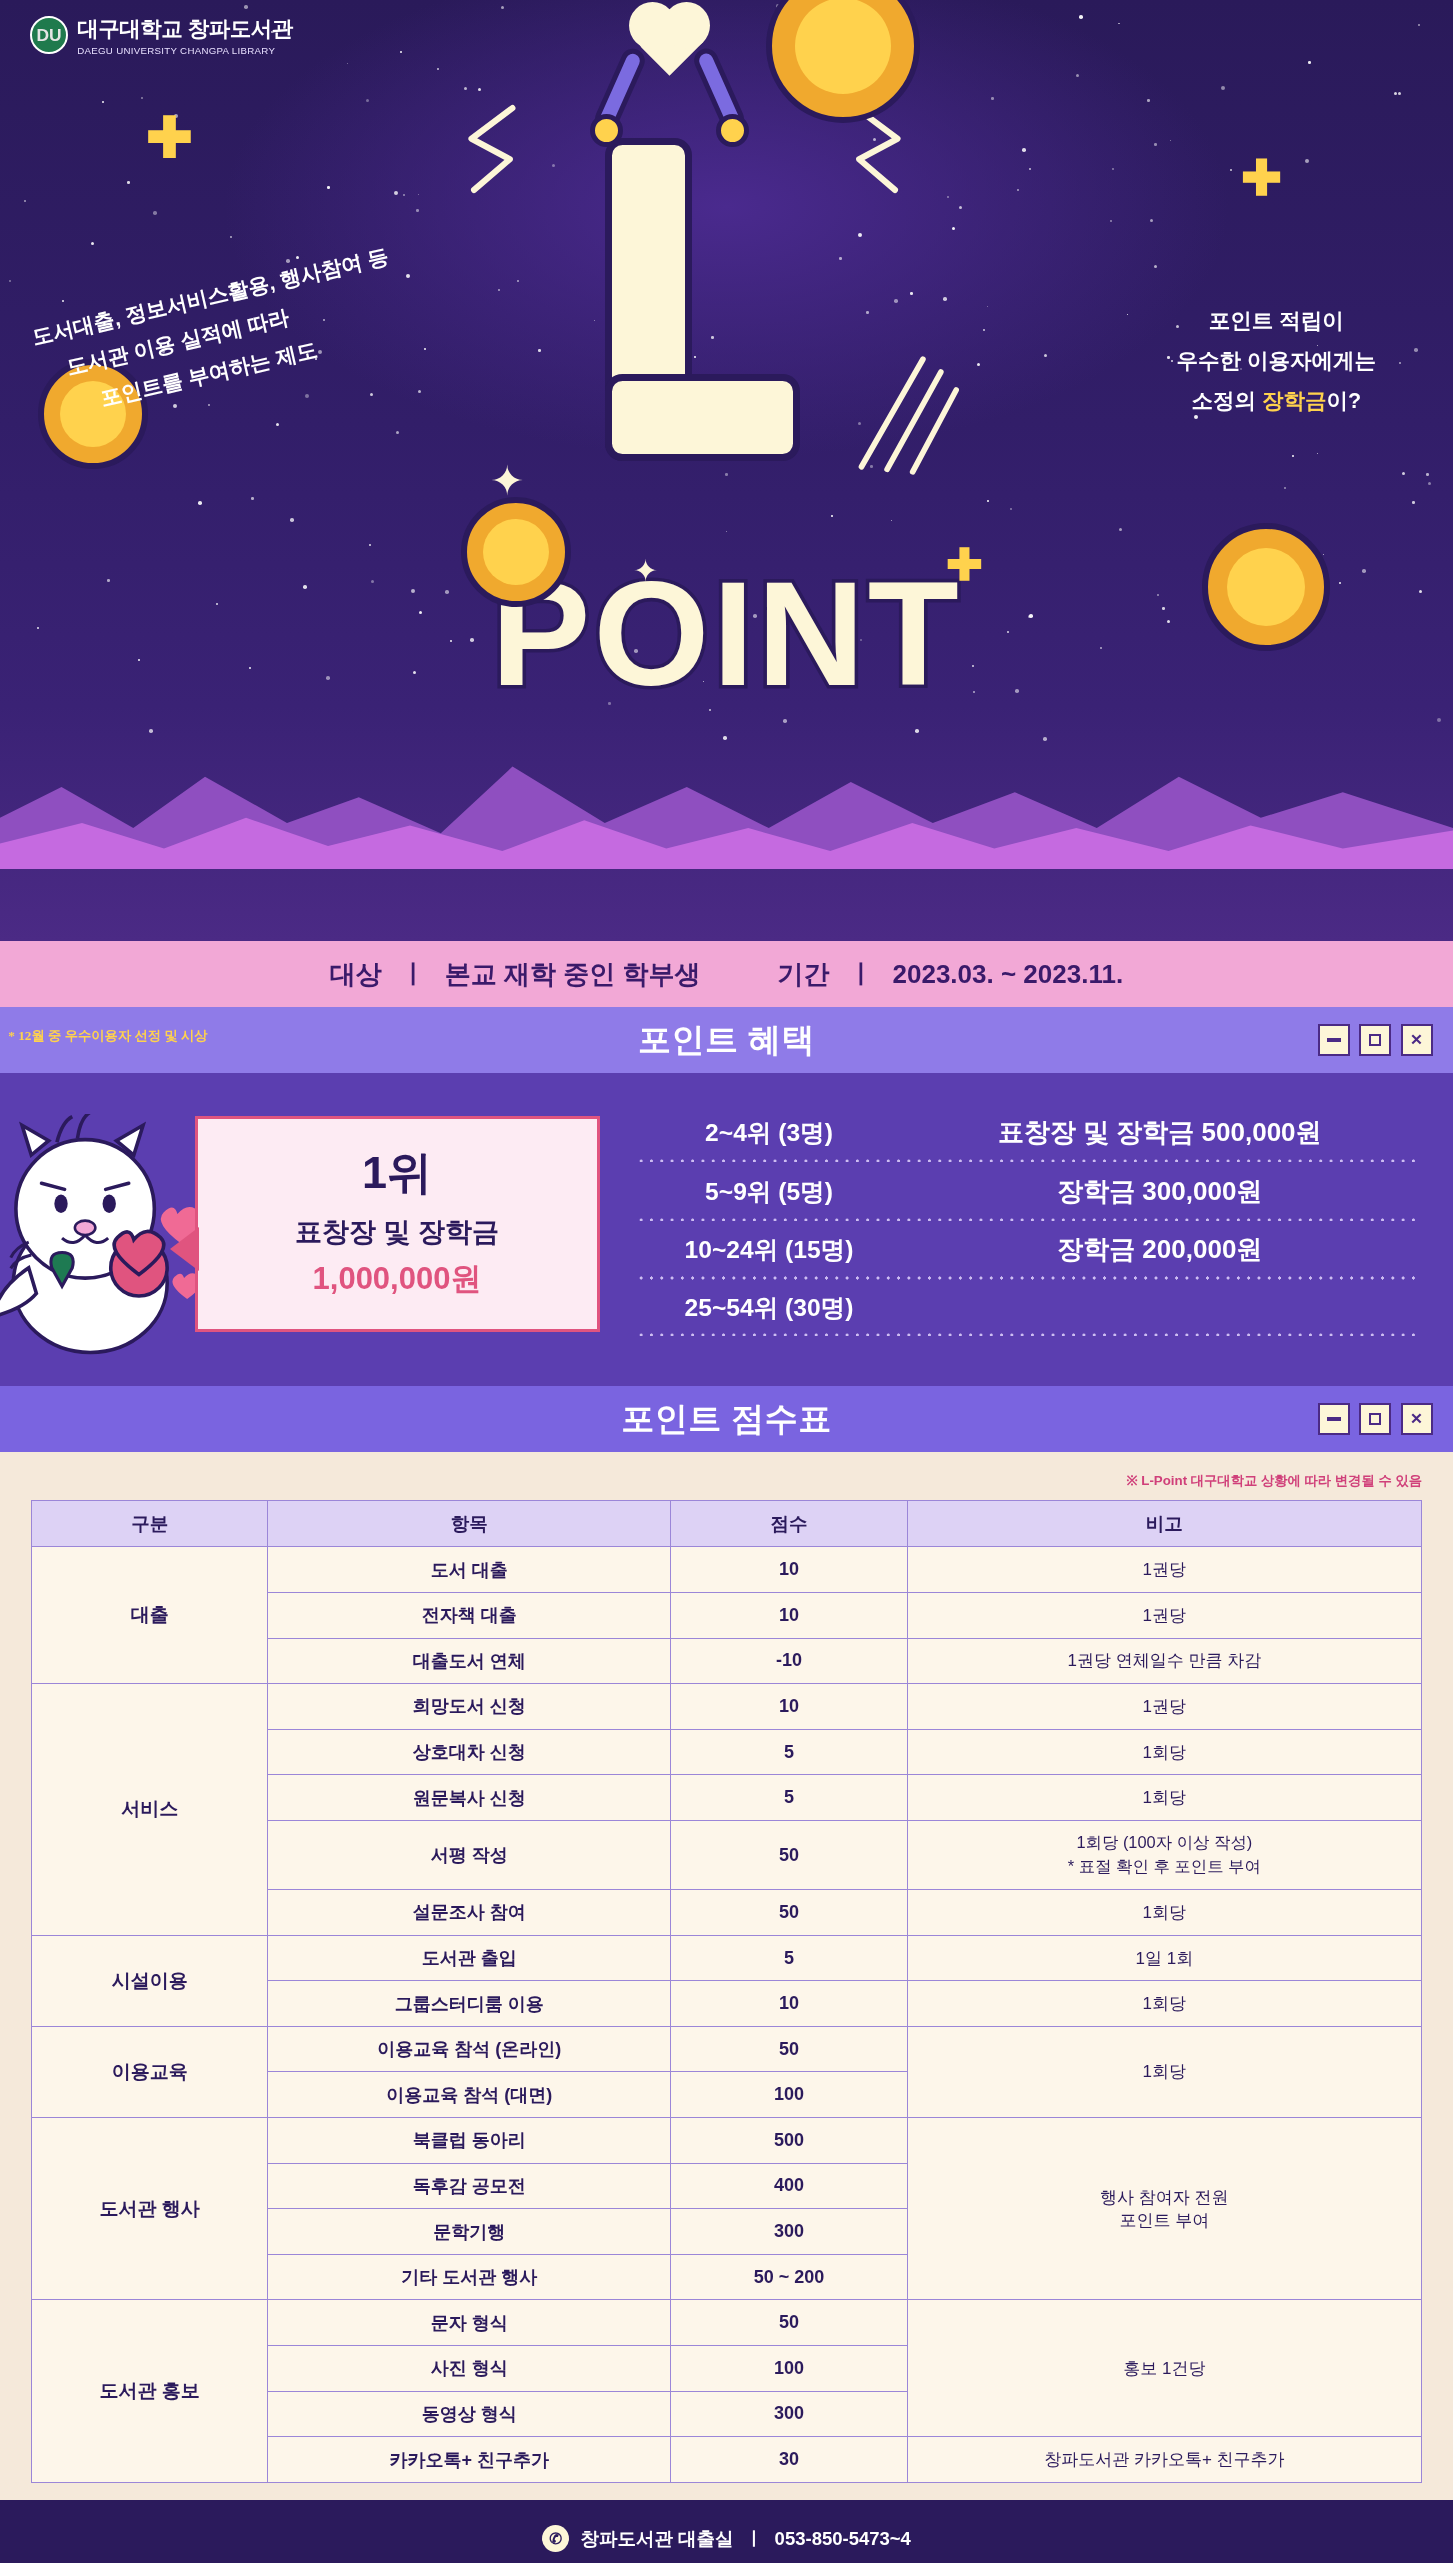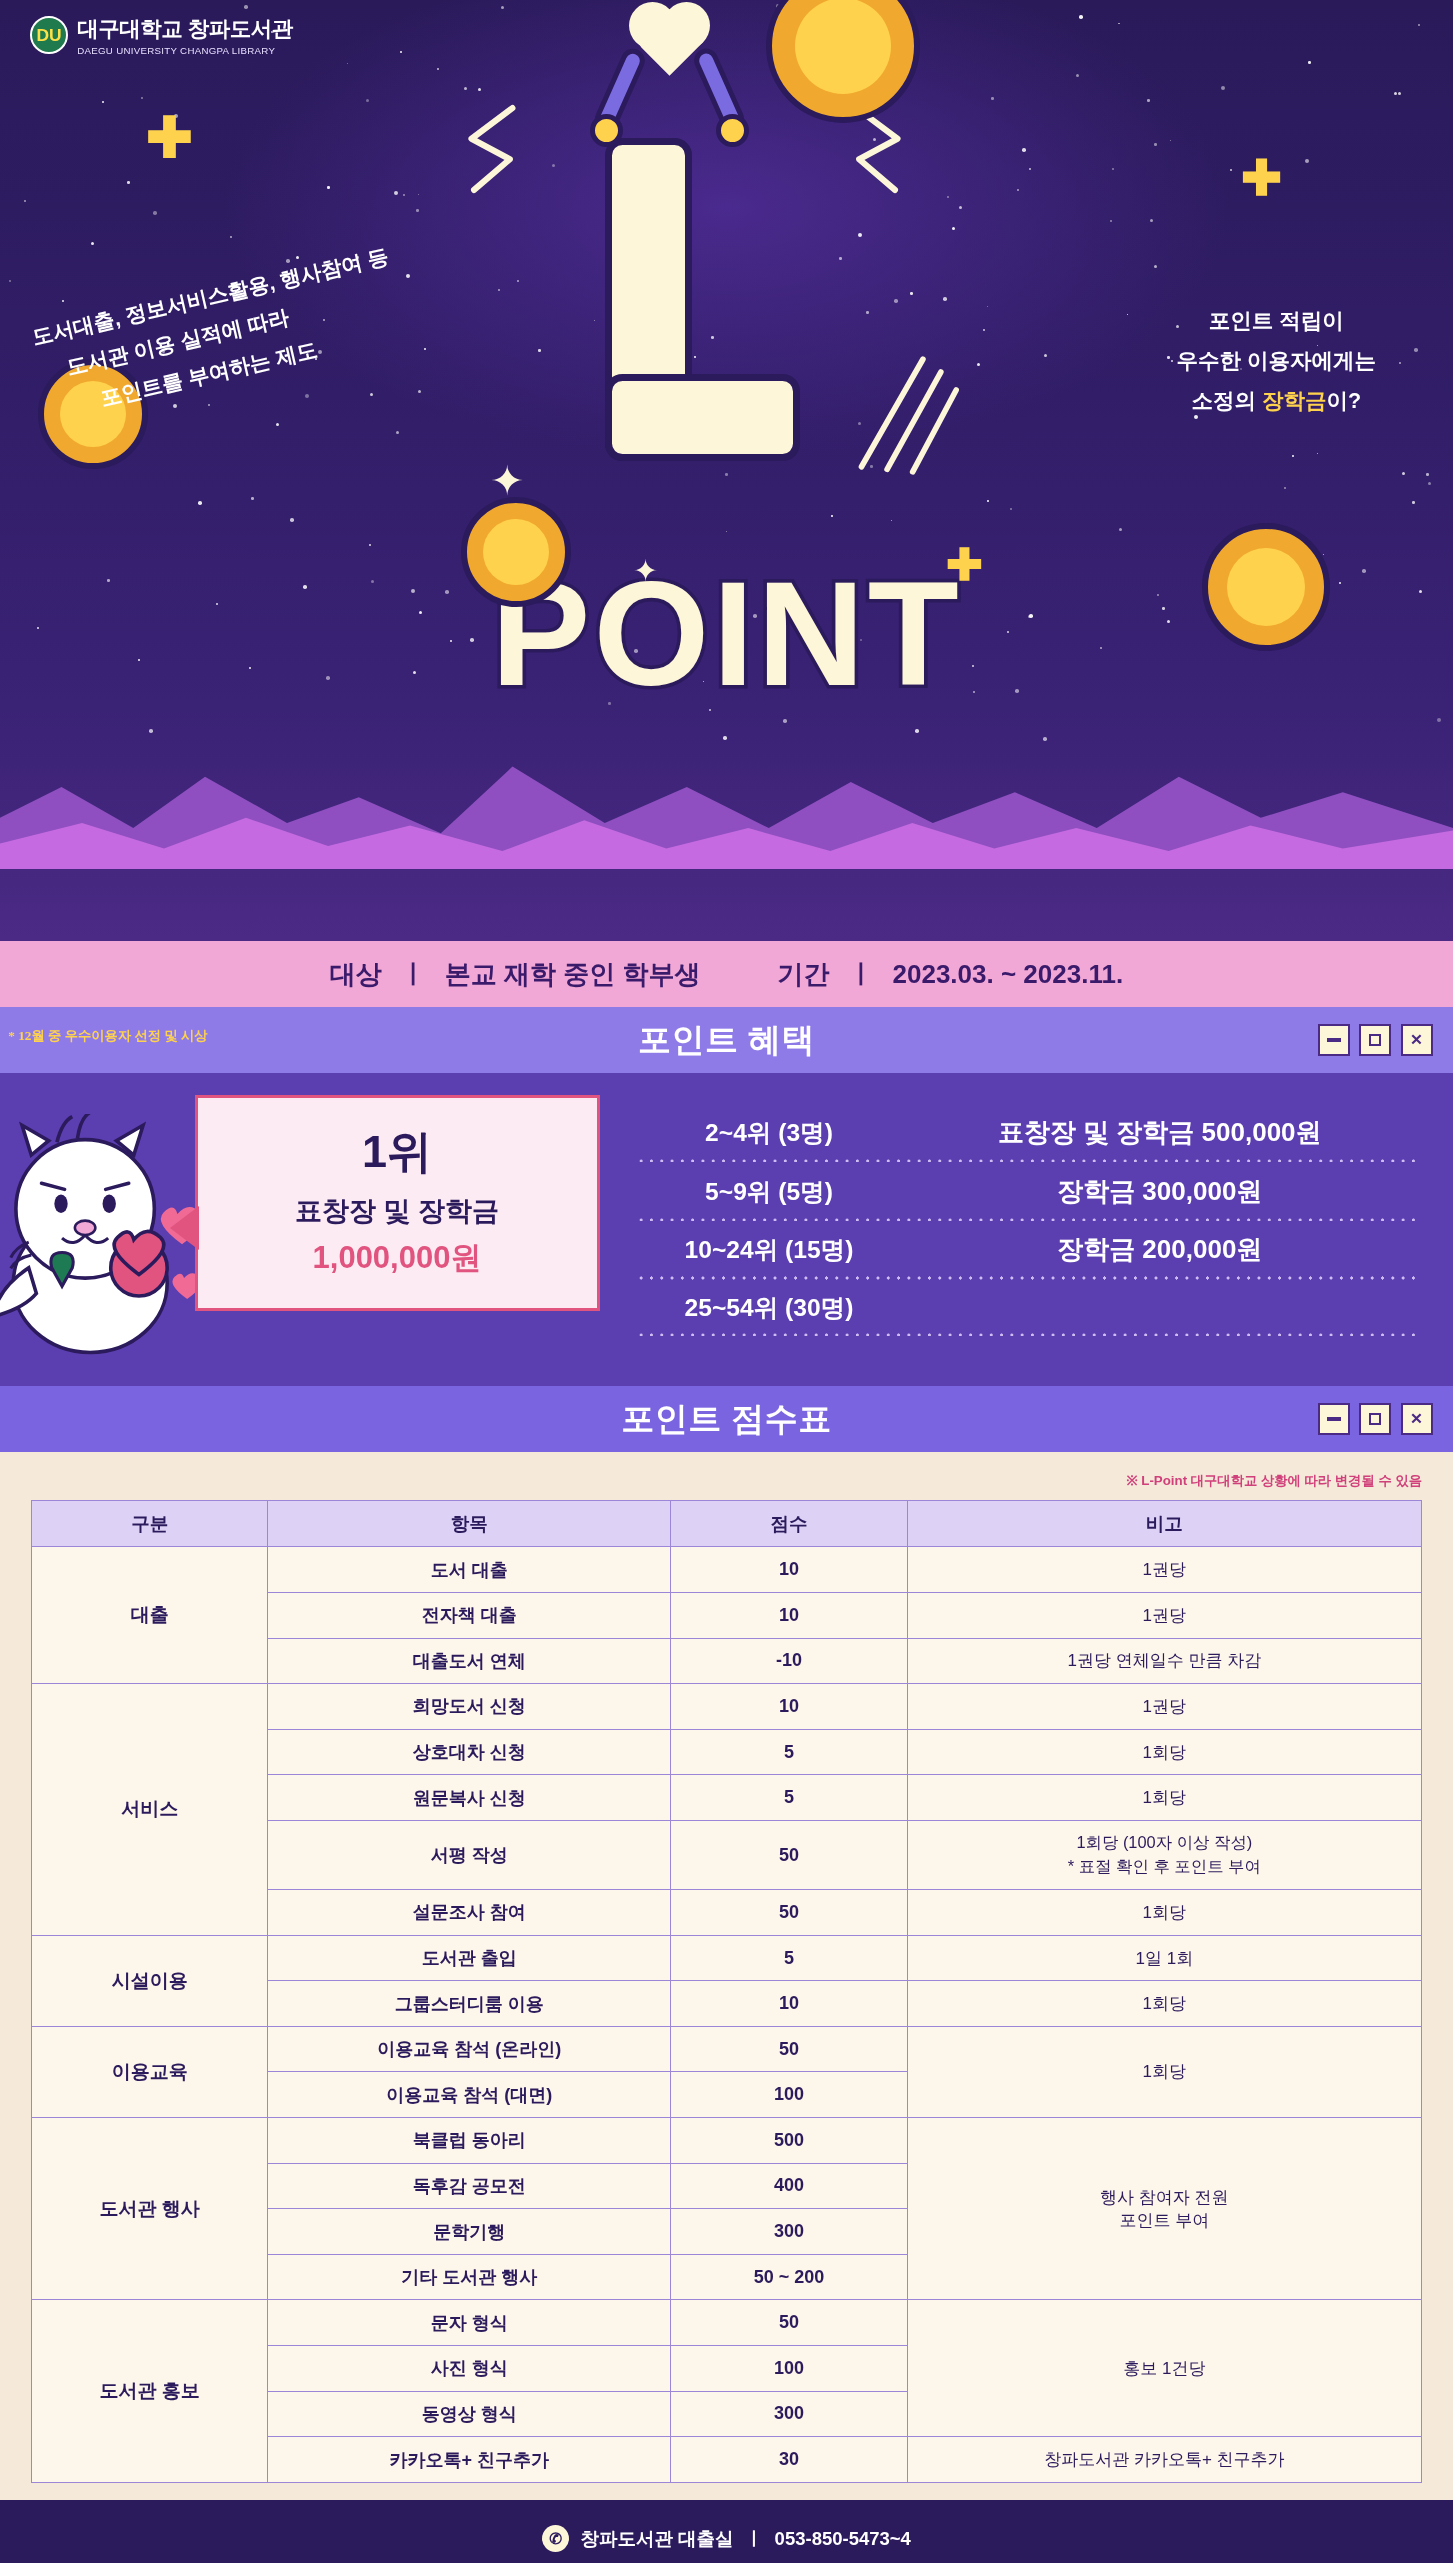--- a/index.html
+++ b/index.html
@@ -43,21 +43,21 @@
     position: absolute;
     top: 14.4px; left: 30px;
     display: flex; align-items: center; gap: 9.2px;
     z-index: 6;
   }
   .logo-mark {
     width: 38px; height: 38px; border-radius: 50%;
     background: #1f7a4d;
     border: 2.6px solid #ffffff;
     display: flex; align-items: center; justify-content: center;
-    color: #fde047; font-size: 17.4px; font-weight: bold;
+    color: #e5e5e5; font-size: 17.4px; font-weight: bold;
   }
   .logo-text-ko { color: #fff; font-size: 21.5px; font-weight: bold; letter-spacing: -0.5px; }
   .logo-text-en { color: #e8e0ff; font-size: 9.7px; letter-spacing: 0.3px; margin-top: 2.1px; }
 
   
   .bigL {
     position: absolute;
     left: 538px; top: 138px;
     width: 220px; height: 323px;
     z-index: 4;
@@ -230,21 +230,21 @@
     flex: 0 0 241px;
     margin-left: -20.5px;
     margin-top: 20.5px;
   }
   .mascot svg { width: 100%; height: 100%; }
 
   .bubble {
     position: relative;
     flex: 0 0 405px;
     margin-left: -26px;
-    margin-top: 1px;
+    margin-top: 22px;
     background: #fdebf3;
     border: 3.6px solid #e0547f;
     padding: 24.6px 15.4px 29px;
     text-align: center;
   }
   .bubble:after {
     content: "";
     position: absolute; left: -28px; top: 108px;
     width: 0; height: 0;
     border-top: 22.6px solid transparent;

